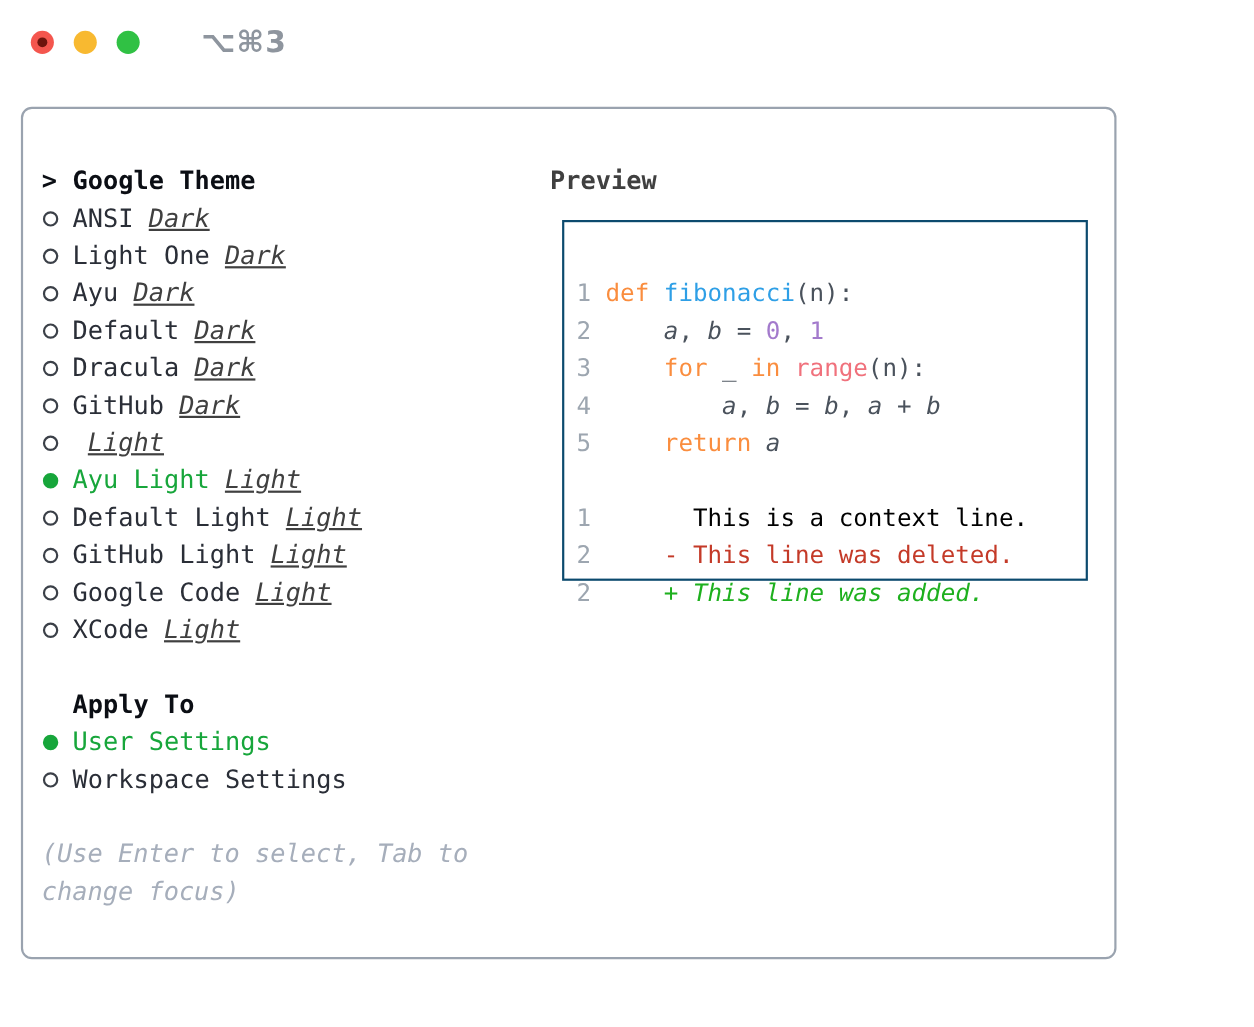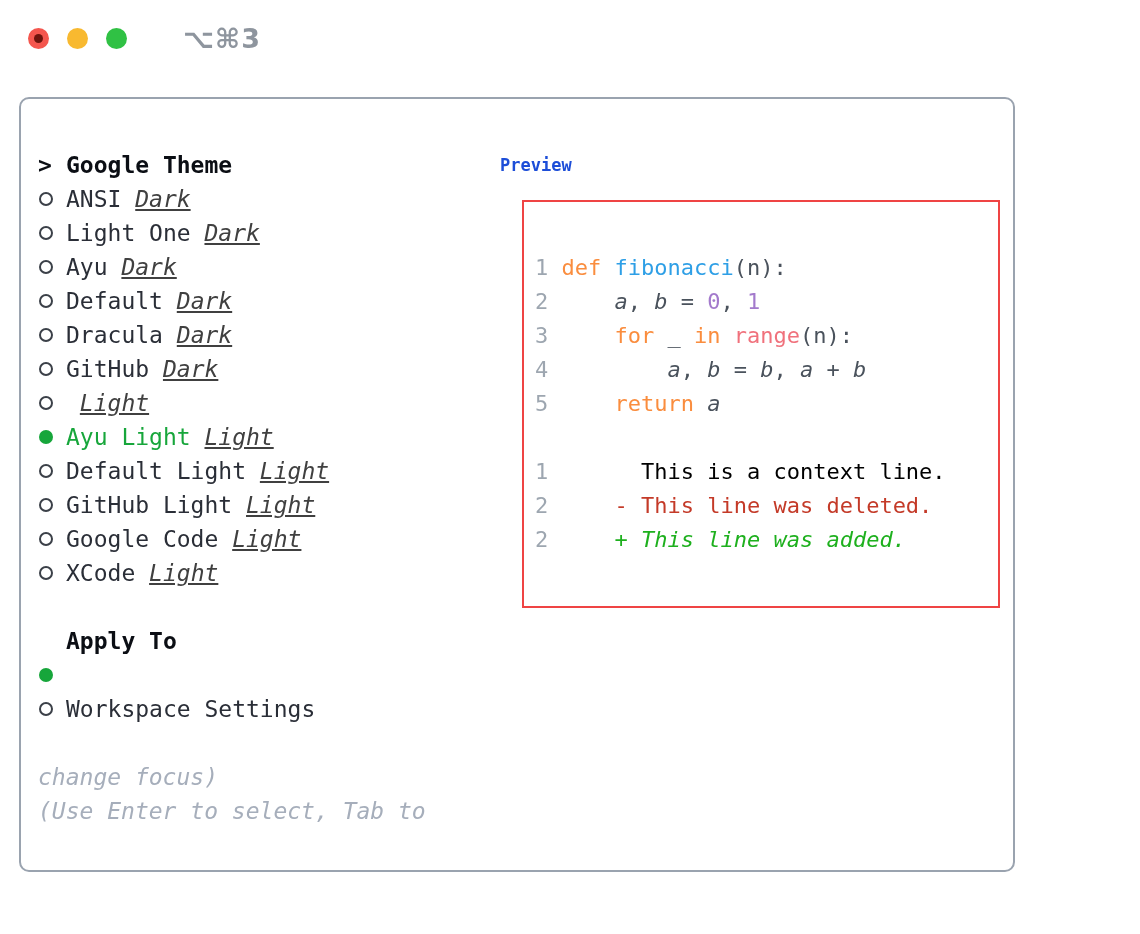--- a/index.html
+++ b/index.html
@@ -29,24 +29,24 @@
   .circ { width:14px; height:14px; border-radius:50%; border:2px solid #3B4048; margin-left:1px; }
   .circ.sel { background:#17A63B; border-color:#17A63B; }
   .hdr-marker { font-weight:bold; color:#0B0E14; }
   .hdr-text { font-weight:bold; color:#0B0E14; }
   .nm { color:#2A2E37; }
   .nm.sel { color:#17A63B; }
   .sx { color:#404040; font-style:italic; margin-left:1ch;text-decoration:underline; }
   .hint { color:#A6AEBB; font-style:italic; }
 
   
-  .preview-header { position:absolute; left:479px; top:49px; font-size:17px; line-height:34px;
-                    font-weight:bold; color:#1d4ed8; }
-  .preview-box { position:absolute; left:501px; top:101px; width:478px; height:408px;
-                 border:2px solid #ef4444; background:#ffffff; }
+  .preview-header { position:absolute; left:479px; top:49px; font-size:23px; line-height:34px;
+                    font-weight:bold; color:#404040; }
+  .preview-box { position:absolute; left:490px; top:101px; width:478px; height:328px;
+                 border:2px solid #0c4a6e; background:#ffffff; }
   .codewrap { position:absolute; left:11px; top:49px; font-size:22px; line-height:34px; white-space:pre; }
   .cline { height:34px; }
   .tk-ln  { color:#9DA6B0; }
   .tk-kw  { color:#FA8D3E; }
   .tk-fn  { color:#2E9FE6; }
   .tk-num { color:#A37ACC; }
   .tk-bi  { color:#F0717C; }
   .tk-pl  { color:#4A525C; }
   .tk-var { color:#4A525C; font-style:italic; }
   .tk-ctx { color:#000000; }
@@ -87,29 +87,29 @@
           <div class="row"><span class="mk"><span class="circ"></span></span><span class="nm">XCode</span><span class="sx">Light</span></div>
         </div>
 
       <div class="row"> </div>
 
       <div class="row">
         <span class="mk"></span>
         <span class="hdr-text">Apply To</span>
       </div>
       <div id="apply-list">
-          <div class="row"><span class="mk"><span class="circ sel"></span></span></div>
+          <div class="row"><span class="mk"><span class="circ sel"></span></span><span class="nm sel">User Settings</span></div>
           <div class="row"><span class="mk"><span class="circ"></span></span><span class="nm">Workspace Settings</span></div>
         </div>
 
       <div class="row"> </div>
 
       <div id="hint-lines">
+          <div class="row hint">(Use Enter to select, Tab to</div>
           <div class="row hint">change focus)</div>
-          <div class="row hint">(Use Enter to select, Tab to</div>
         </div>
     </div>
 
     <div class="preview-header">Preview</div>
 
     <div class="preview-box">
       <div class="codewrap" id="code-lines"><div class="cline"><span class="tk-ln">1 </span><span class="tk-kw">def </span><span class="tk-fn">fibonacci</span><span class="tk-pl">(n):</span></div><div class="cline"><span class="tk-ln">2 </span><span class="tk-pl">    </span><span class="tk-var">a</span><span class="tk-pl">, </span><span class="tk-var">b</span><span class="tk-pl"> = </span><span class="tk-num">0</span><span class="tk-pl">, </span><span class="tk-num">1</span></div><div class="cline"><span class="tk-ln">3 </span><span class="tk-pl">    </span><span class="tk-kw">for </span><span class="tk-pl">_ </span><span class="tk-kw">in </span><span class="tk-bi">range</span><span class="tk-pl">(n):</span></div><div class="cline"><span class="tk-ln">4 </span><span class="tk-pl">        </span><span class="tk-var">a</span><span class="tk-pl">, </span><span class="tk-var">b</span><span class="tk-pl"> = </span><span class="tk-var">b</span><span class="tk-pl">, </span><span class="tk-var">a</span><span class="tk-pl"> + </span><span class="tk-var">b</span></div><div class="cline"><span class="tk-ln">5 </span><span class="tk-pl">    </span><span class="tk-kw">return </span><span class="tk-var">a</span></div><div class="cline"> </div><div class="cline"><span class="tk-ln">1 </span><span class="tk-ctx">      This is a context line.</span></div><div class="cline"><span class="tk-ln">2 </span><span class="tk-del">    - This line was deleted.</span></div><div class="cline"><span class="tk-ln">2 </span><span class="tk-add">    + This line was added.</span></div></div>
     </div>
 
   </div>

